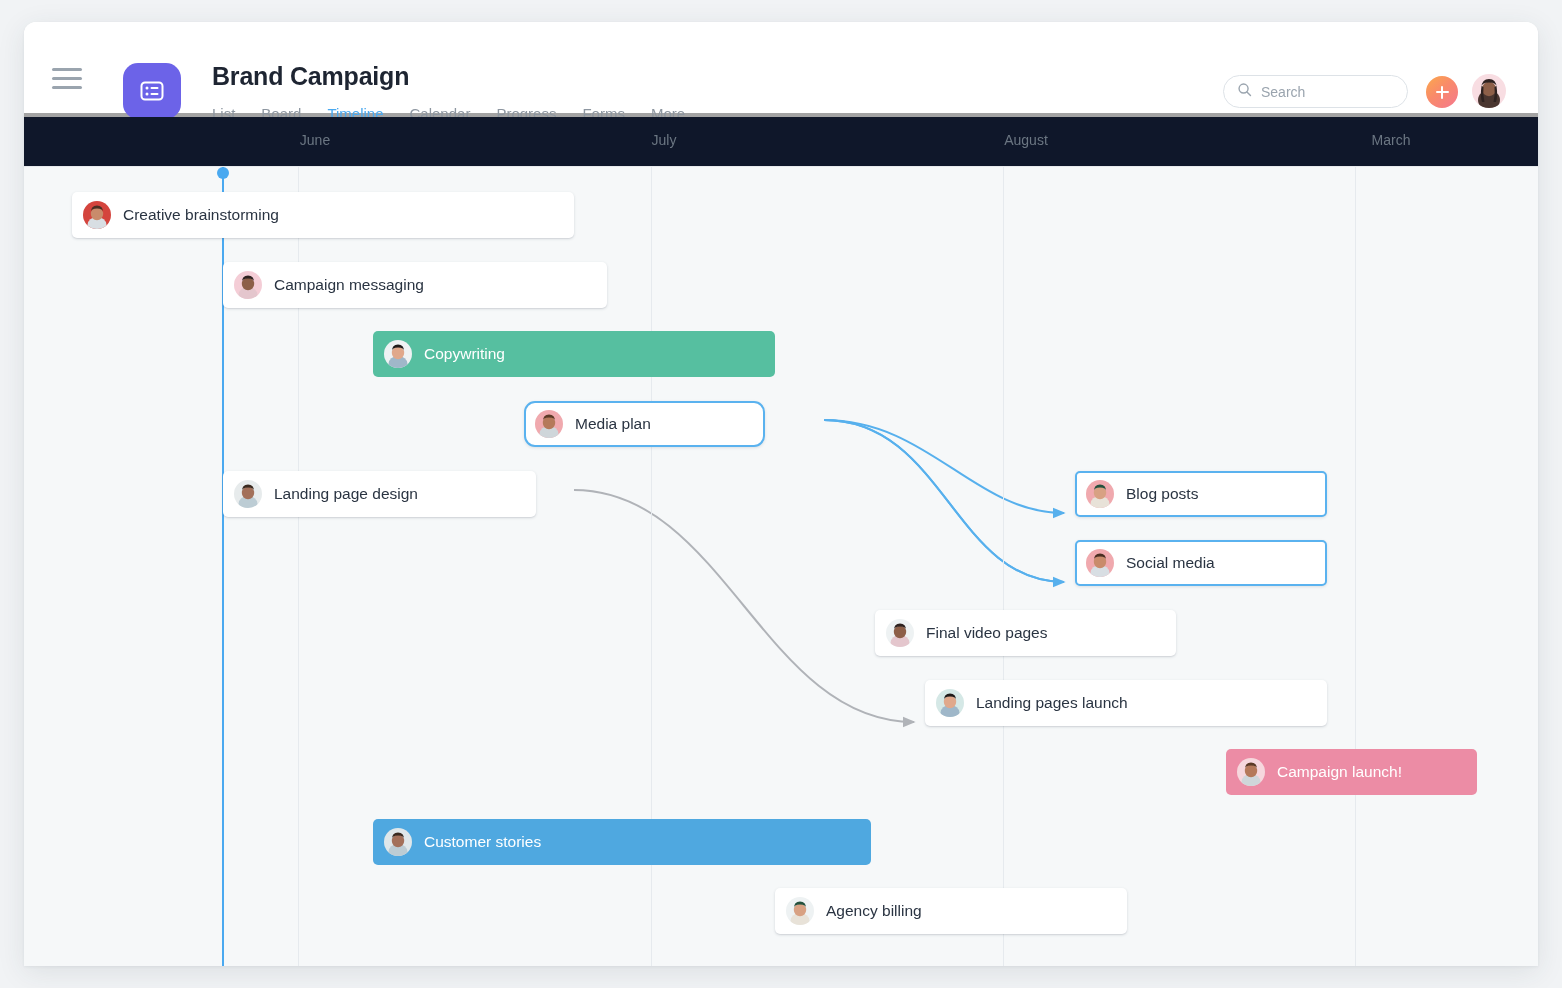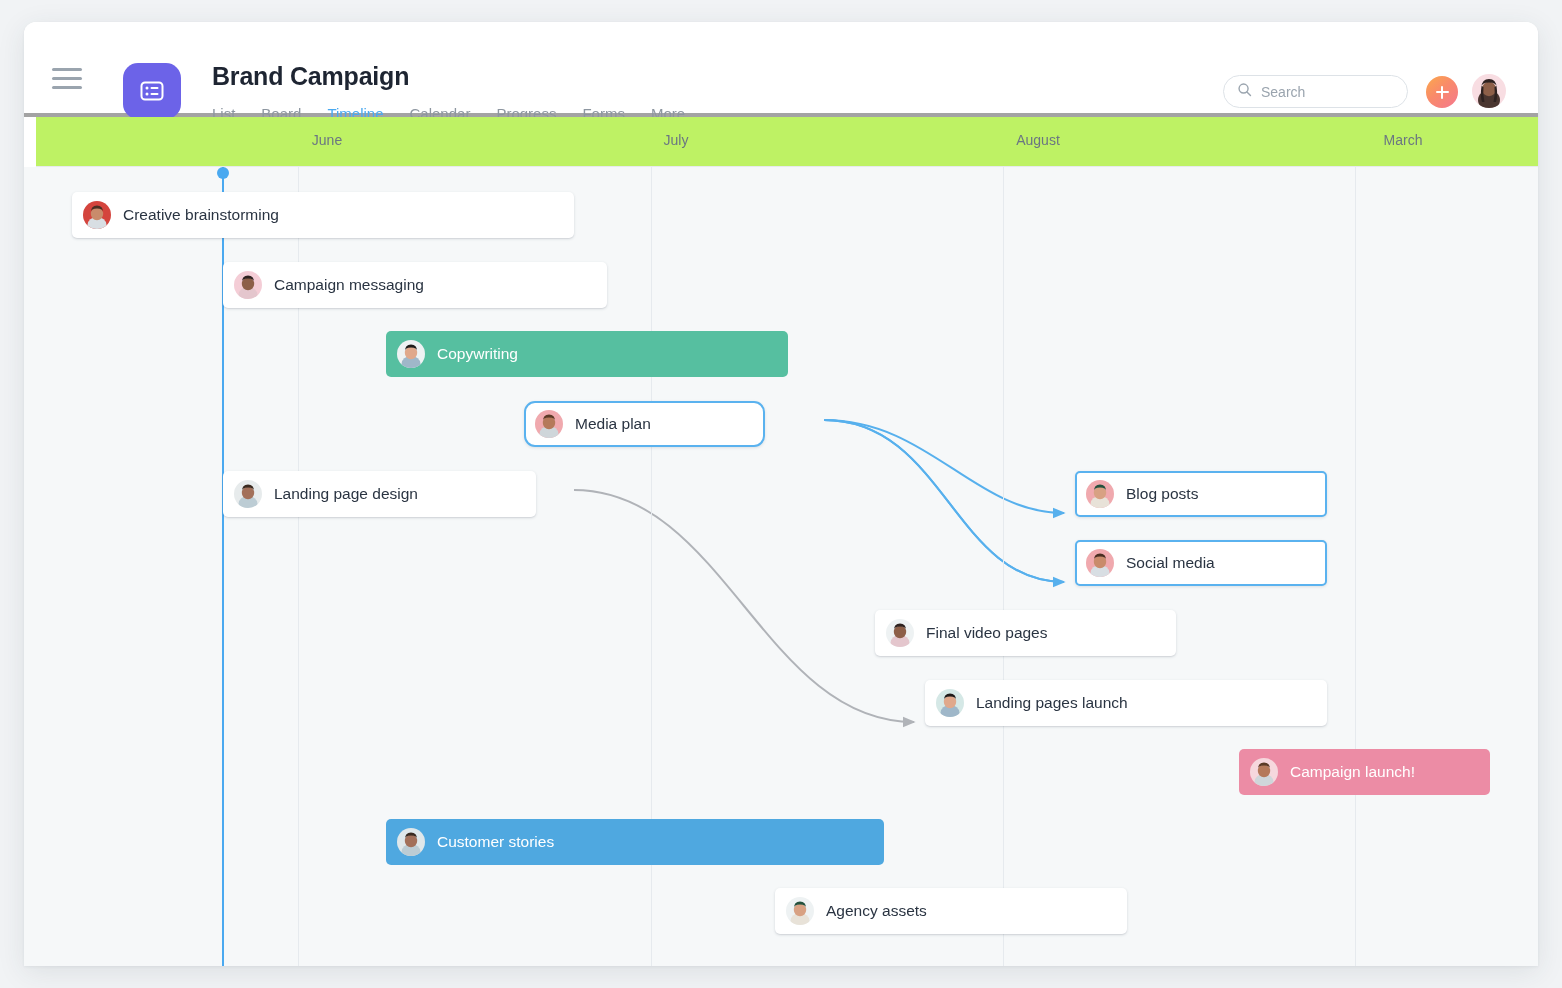--- a/index.html
+++ b/index.html
@@ -155,23 +155,22 @@
     height: 34px;
     border-radius: 50%;
     overflow: hidden;
     cursor: pointer;
   }
 
   
   #month-bar {
     position: relative;
     height: 50px;
-    background: #bef264;
+    background: #0f172a;
     border-bottom: 1px solid #e7eaed;
-    margin-left: 12px;
   }
   .month-label {
     position: absolute;
     top: 15px;
     font-size: 14px;
     color: #6b7682;
     white-space: nowrap;
   }
 
   
@@ -222,21 +221,21 @@
     padding-left: 11px;
     cursor: pointer;
     background: #ffffff;
     box-shadow: 0 1px 3px rgba(42,56,72,0.16), 0 1px 1px rgba(42,56,72,0.06);
   }
   .task-card.selected {
     border: 2px solid #5ab2ef;
     padding-left: 9px;
     box-shadow: 0 1px 3px rgba(42,56,72,0.12);
   }
-  .task-card.colored { box-shadow: none; margin-left: 13px; }
+  .task-card.colored { box-shadow: none; }
   .task-avatar {
     width: 28px;
     height: 28px;
     border-radius: 50%;
     overflow: hidden;
     flex: 0 0 28px;
   }
   .task-label {
     margin-left: 12px;
     font-size: 15.5px;
@@ -434,17 +433,17 @@
           </svg></div>
         <div class="task-label">Customer stories</div>
       </div>
       <div class="task-card" style="left: 751px; top: 721px; width: 352px;">
         <div class="task-avatar"><svg width="28" height="28" viewBox="0 0 28 28">
             <rect width="28" height="28" fill="#eef2f3"></rect>
             <ellipse cx="14" cy="24" rx="9.5" ry="8" fill="#e8e2d8"></ellipse>
             <circle cx="14" cy="13" r="6.2" fill="#d8a183"></circle>
             <path d="M7.8 11.5 Q8 4.5 14 4.5 Q20 4.5 20.2 11.5 Q20 7.5 14 7.5 Q8 7.5 7.8 11.5Z" fill="#24513d"></path>
           </svg></div>
-        <div class="task-label">Agency assets</div>
+        <div class="task-label">Agency billing</div>
       </div>
     </div>
 
 </div>
 
 </body></html>

